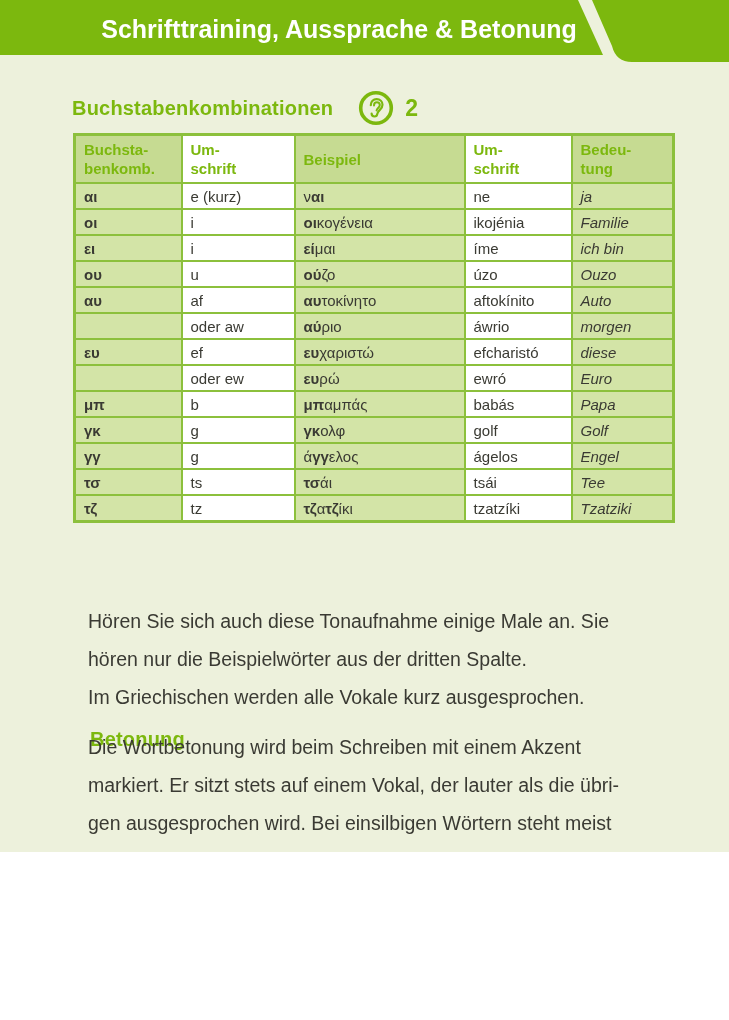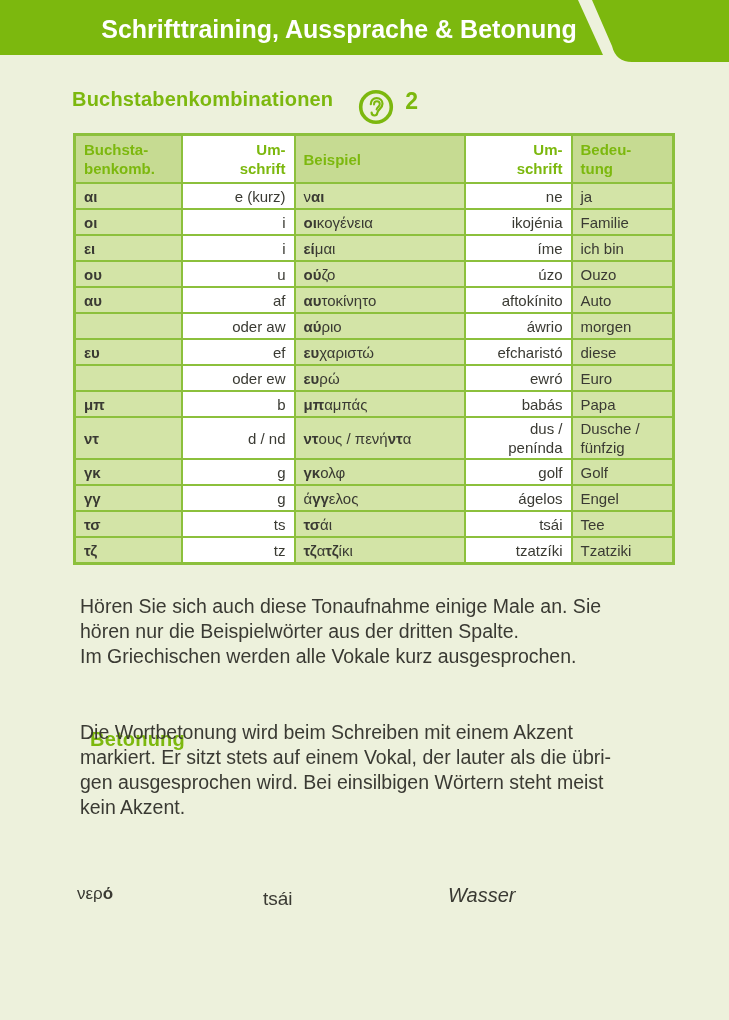--- a/index.html
+++ b/index.html
@@ -5,52 +5,52 @@
   :root{
     --accent:#7cb80e;
     --border:#8cc03c;
     --cell-green:#d3e4a7;
     --head-green:#c6db92;
     --page-bg:#edf1dc;
     --text:#3a3a33;
   }
   html,body{margin:0;padding:0;}
   body{font-family:"Liberation Sans","DejaVu Sans",sans-serif;background:#fff;}
-  .page{position:relative;width:729px;height:1020px;background:var(--page-bg);overflow:hidden;}
+  .page{position:relative;width:729px;height:852px;background:var(--page-bg);overflow:hidden;}
 
   .header-svg{position:absolute;left:0;top:0;display:block;}
   .header-bar-shape{fill:var(--accent);}
   .header-title{fill:#ffffff;font-family:"Liberation Sans","DejaVu Sans",sans-serif;
     font-size:25px;font-weight:bold;text-anchor:middle;}
 
-  .section-head{position:absolute;left:72px;top:88px;height:40px;display:flex;align-items:flex-start;}
+  .section-head{position:absolute;left:72px;top:88px;height:40px;display:flex;align-items:center;}
   .h-green{color:var(--accent);font-weight:bold;font-size:20px;letter-spacing:.2px;}
   .ear-wrap{margin-left:24px;width:38px;height:38px;display:inline-flex;}
   .track-num{margin-left:10px;color:var(--accent);font-weight:bold;font-size:23px;}
 
   table.combo-table{position:absolute;left:73px;top:133px;width:599px;
     border-collapse:collapse;table-layout:fixed;border:3px solid var(--border);
     color:var(--text);}
   .combo-table th,.combo-table td{border:2px solid var(--border);padding:1px 8px;text-align:left;}
   .combo-table th{height:44px;font-size:15px;line-height:19px;font-weight:bold;
     color:var(--accent);vertical-align:middle;white-space:pre-line;}
   .combo-table td{height:22px;font-size:15px;line-height:19px;vertical-align:middle;}
   .combo-table .g{background:var(--cell-green);}
   .combo-table thead .g{background:var(--head-green);}
-  .combo-table .w{background:#ffffff;text-align:right;}
+  .combo-table .w{background:#ffffff;}
   .combo-table col.c1{width:107px;} .combo-table col.c2{width:113px;}
   .combo-table col.c3{width:170px;} .combo-table col.c4{width:107px;}
   .combo-table col.c5{width:102px;}
   td.combo{font-weight:bold;}
   td.beispiel b{font-weight:bold;}
-  td.bed{}
+  td.bed{font-style:italic;}
   .pre{white-space:pre-line;}
 
-  .body-text{position:absolute;left:72px;width:615px;margin:8px;color:var(--text);
-    font-size:19.5px;line-height:25px;white-space:pre-line;}
+  .body-text{position:absolute;left:72px;width:615px;margin:16px;color:var(--text);
+    font-size:19.5px;line-height:38px;white-space:pre-line;}
   .p1{top:586px;}
   .h2{position:absolute;left:72px;top:710px;margin:18px;}
   .p2{top:712px;}
 
   .example{position:absolute;left:0;top:0;width:729px;height:0;color:var(--text);}
   .ex-greek{position:absolute;left:77px;top:884px;font-size:17px;}
   .ex-greek b{font-weight:bold;}
   .ex-trans{position:absolute;left:263px;top:888px;font-size:19px;}
   .ex-meaning{position:absolute;left:448px;top:884px;font-size:20px;font-style:italic;}
 
@@ -159,29 +159,20 @@
           <td class="g bed pre">Euro</td>
         </tr>
         <tr>
           <td class="g combo">μπ</td>
           <td class="w">b</td>
           <td class="g beispiel"><b>μπ</b><span>αμπάς</span></td>
           <td class="w pre">babás</td>
           <td class="g bed pre">Papa</td>
         </tr>
         <tr>
-          <td class="g combo">ντ</td>
-          <td class="w">d / nd</td>
-          <td class="g beispiel"><b>ντ</b><span>ους / πενή</span><b>ντ</b><span>α</span></td>
-          <td class="w pre">dus /
-penínda</td>
-          <td class="g bed pre">Dusche /
-fünfzig</td>
-        </tr>
-        <tr>
           <td class="g combo">γκ</td>
           <td class="w">g</td>
           <td class="g beispiel"><b>γκ</b><span>ολφ</span></td>
           <td class="w pre">golf</td>
           <td class="g bed pre">Golf</td>
         </tr>
         <tr>
           <td class="g combo">γγ</td>
           <td class="w">g</td>
           <td class="g beispiel"><span>ά</span><b>γγ</b><span>ελος</span></td>

